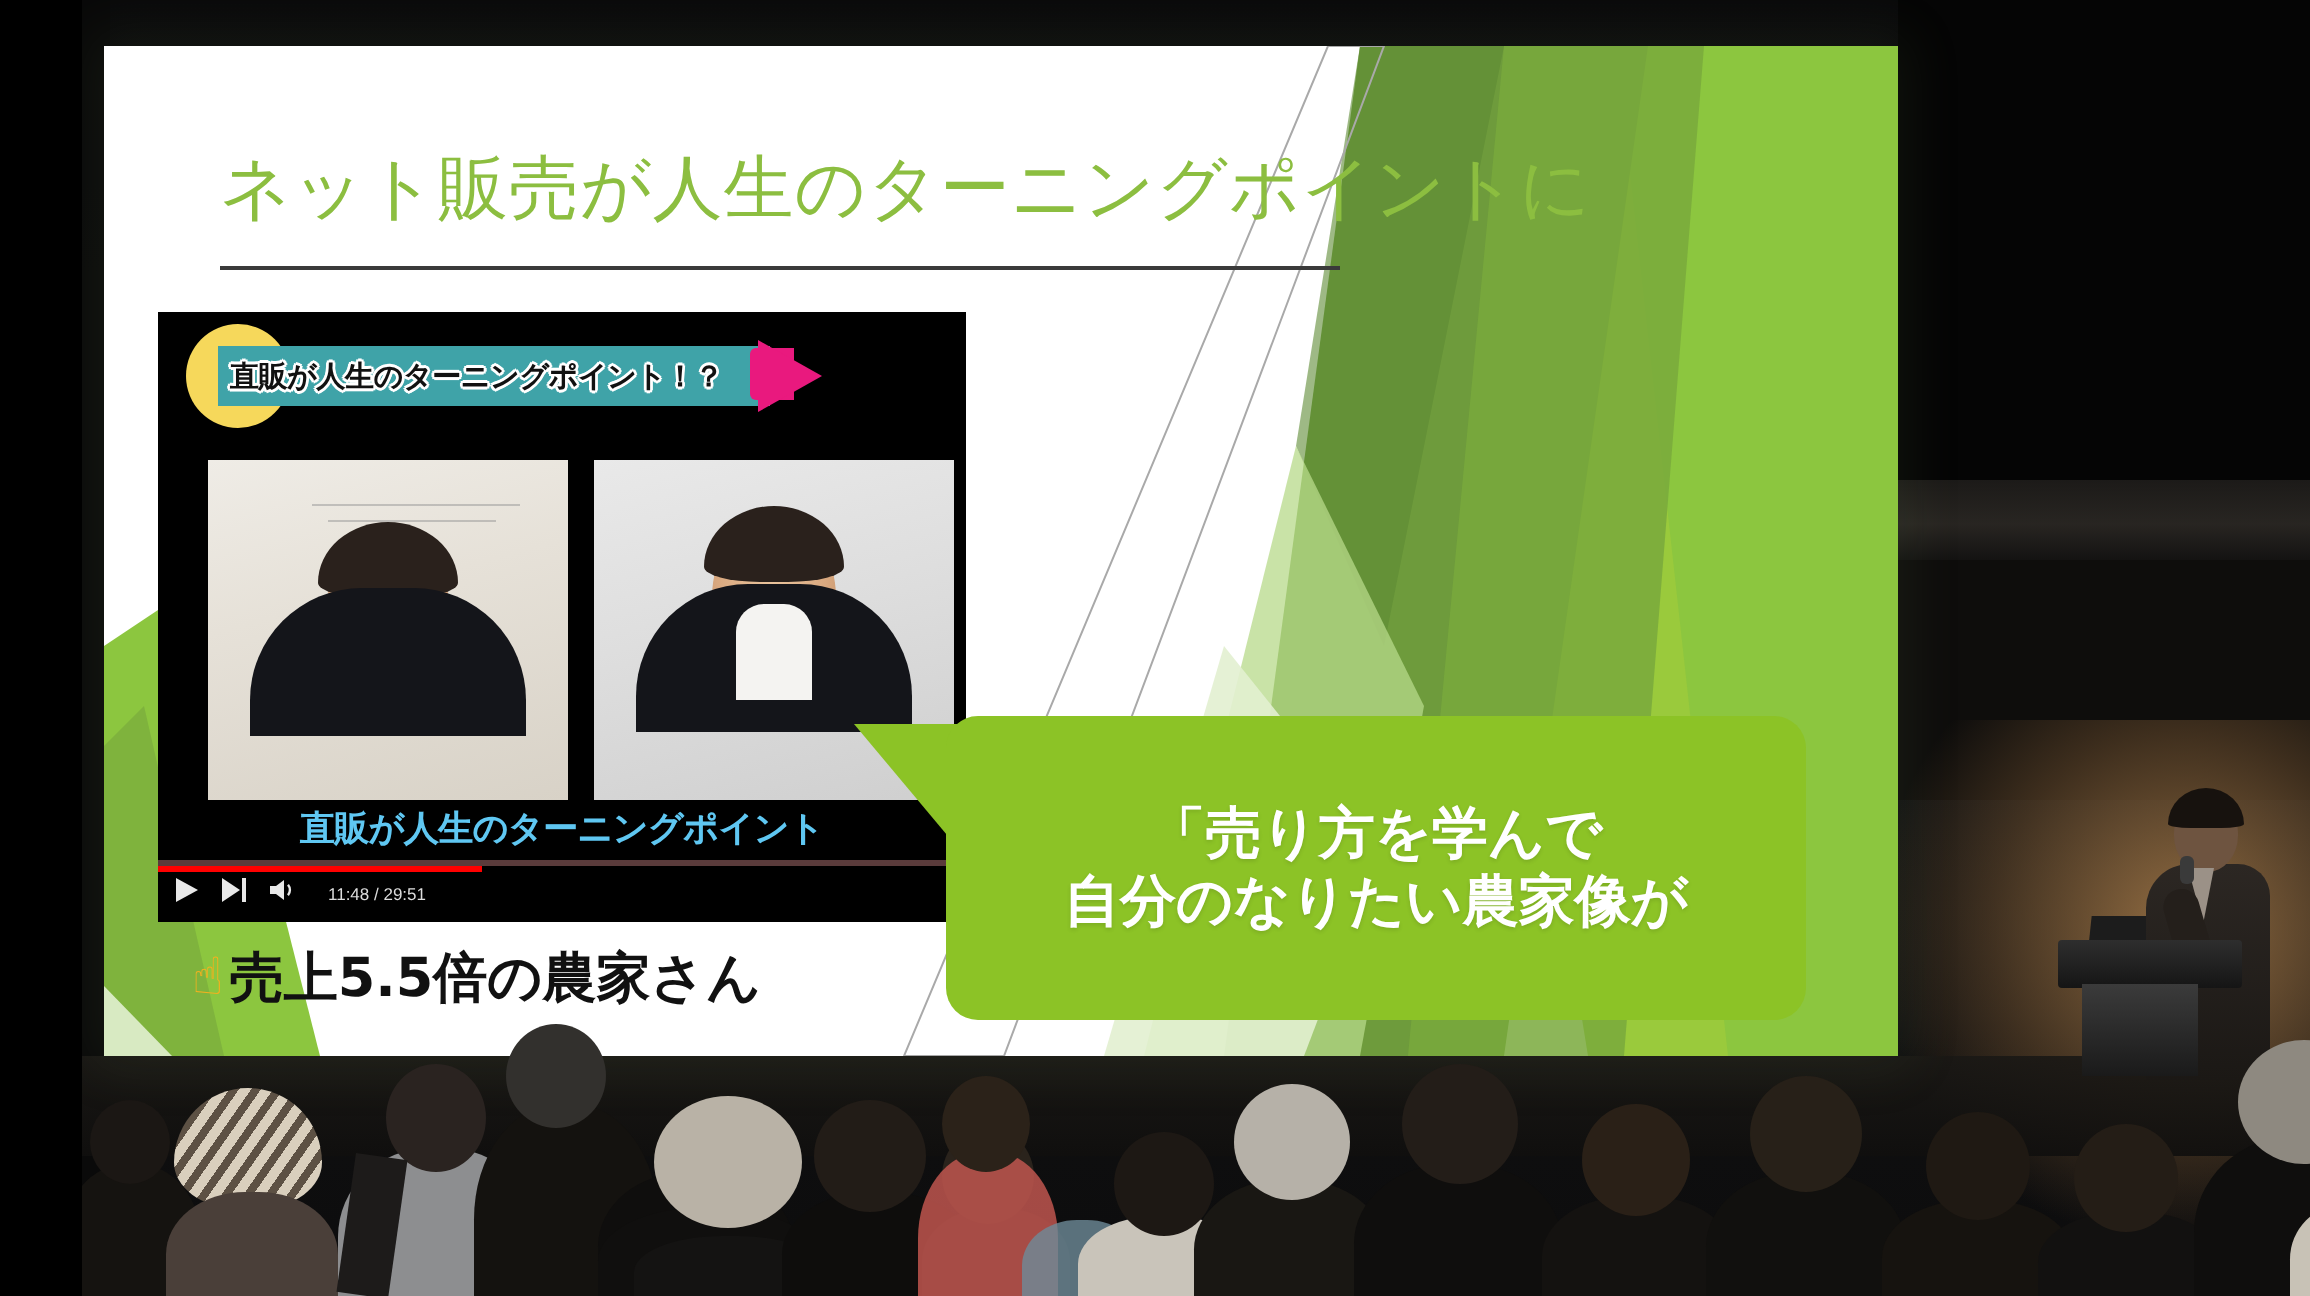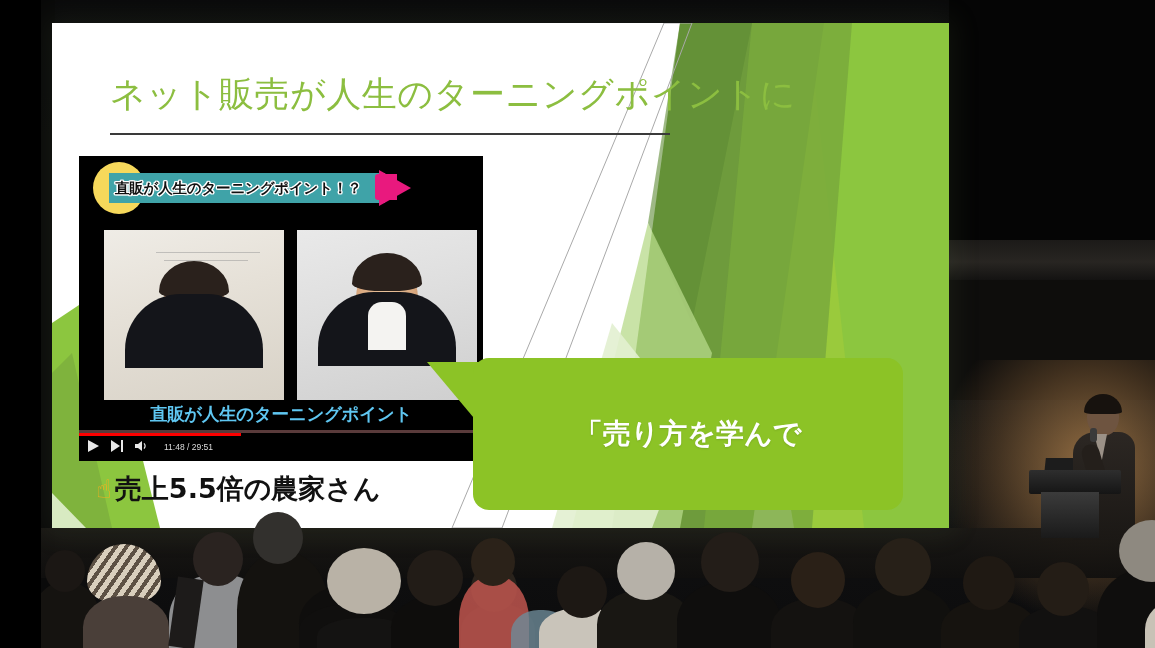--- a/index.html
+++ b/index.html
@@ -349,20 +349,21 @@
 
       <div class="video-caption">
         <span class="point-hand">☝</span>
         <span>売上5.5倍の農家さん</span>
       </div>
 
       <div class="bubble-wrap">
         <div class="bubble-tail"></div>
         <div class="bubble">
           <div class="bubble-line">「売り方を学んで</div>
+          <div class="bubble-line">自分のなりたい農家像が</div>
         </div>
       </div>
 
     </div>
   </div>
 
   <div class="laptop"></div>
   <div class="presenter">
     <div class="p-body"></div>
     <div class="p-head"></div>

